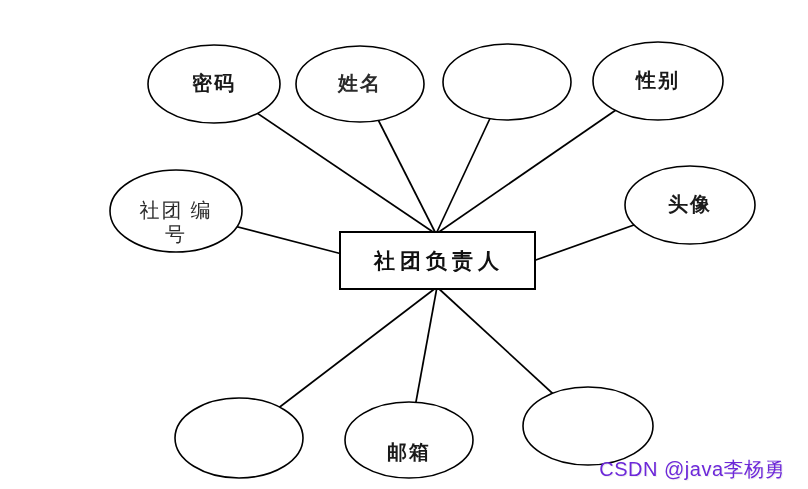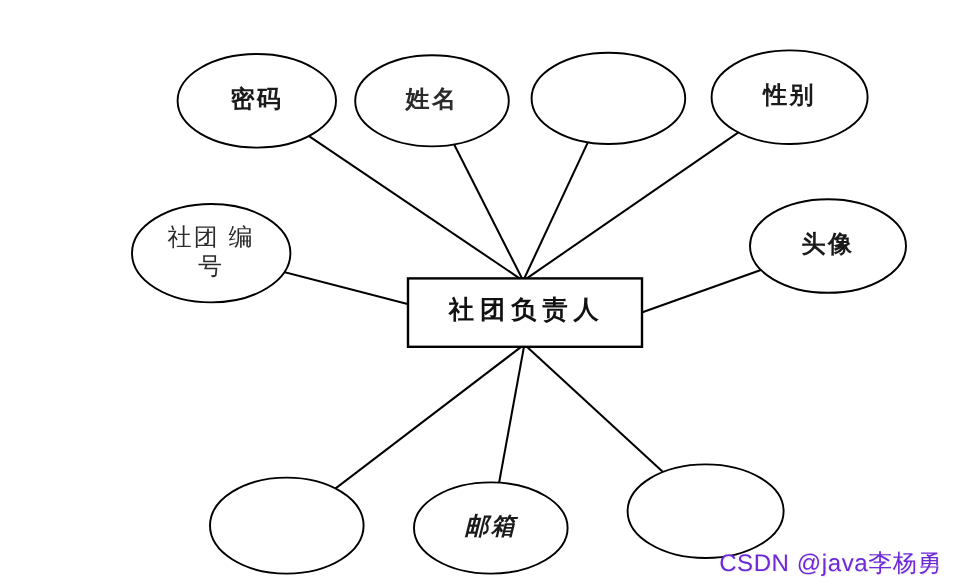--- a/index.html
+++ b/index.html
@@ -36,21 +36,21 @@
     letter-spacing: 2px;
   }
   .attr-regular {
     font-family: "Liberation Serif", "DejaVu Serif", serif;
     font-weight: 400;
     font-size: 20px;
     letter-spacing: 2px;
     color: #2b2b2b;
   }
   .entity-label {
-    font-family: Liberation Mono, monospace;
+    font-family: Liberation Sans, sans-serif;
     font-weight: 600;
     font-size: 21px;
     letter-spacing: 5px;
     color: #111111;
   }
   .watermark {
     position: absolute;
     right: 8px;
     bottom: 6px;
     font-family: "Liberation Sans", "DejaVu Sans", sans-serif;
@@ -90,21 +90,21 @@
       <ellipse cx="409" cy="440" rx="64" ry="38"></ellipse>
       <ellipse cx="588" cy="426" rx="65" ry="39"></ellipse>
     </g>
 
     <rect x="340" y="232" width="195" height="57" fill="#ffffff" stroke="#000000" stroke-width="2"></rect>
   </svg>
 
   <div class="node-label attr-bold" style="left:214px; top:84px;">密码</div>
   <div class="node-label attr-regular" style="left:360px; top:84px;font-weight:bold;">姓名</div>
   <div class="node-label attr-bold" style="left:658px; top:81px;">性别</div>
-  <div class="node-label attr-regular" style="left:176px; top:211px;">社团 编
+  <div class="node-label attr-regular" style="left:176px; top:223px;">社团 编
 号</div>
   <div class="node-label attr-bold" style="left:690px; top:205px;">头像</div>
-  <div class="node-label attr-bold" style="left:409px; top:440px;font-style:italic;">邮箱</div>
+  <div class="node-label attr-bold" style="left:409px; top:453px;">邮箱</div>
 
   <div class="node-label entity-label" style="left:439px; top:261px;">社团负责人</div>
 
   <div class="watermark">CSDN @java李杨勇</div>
 </div>
 
 </body></html>

